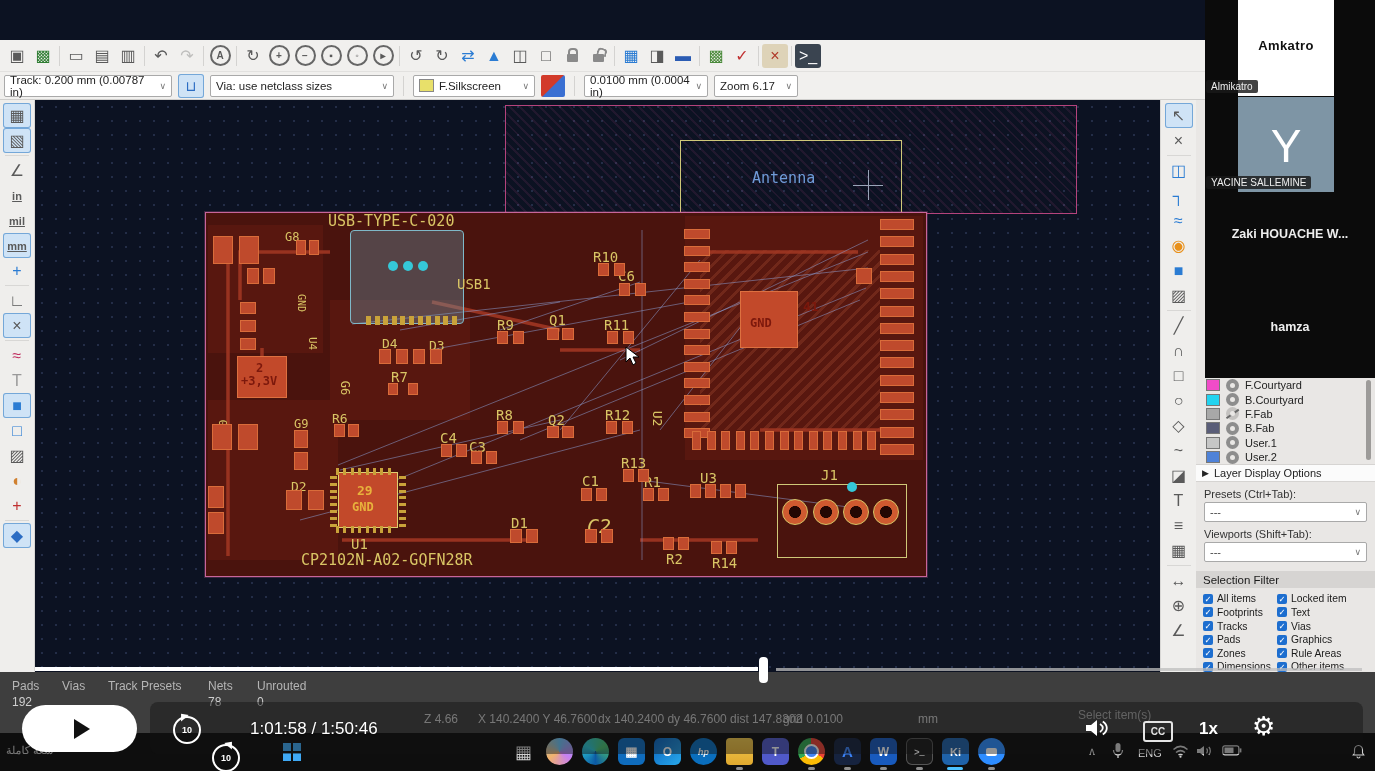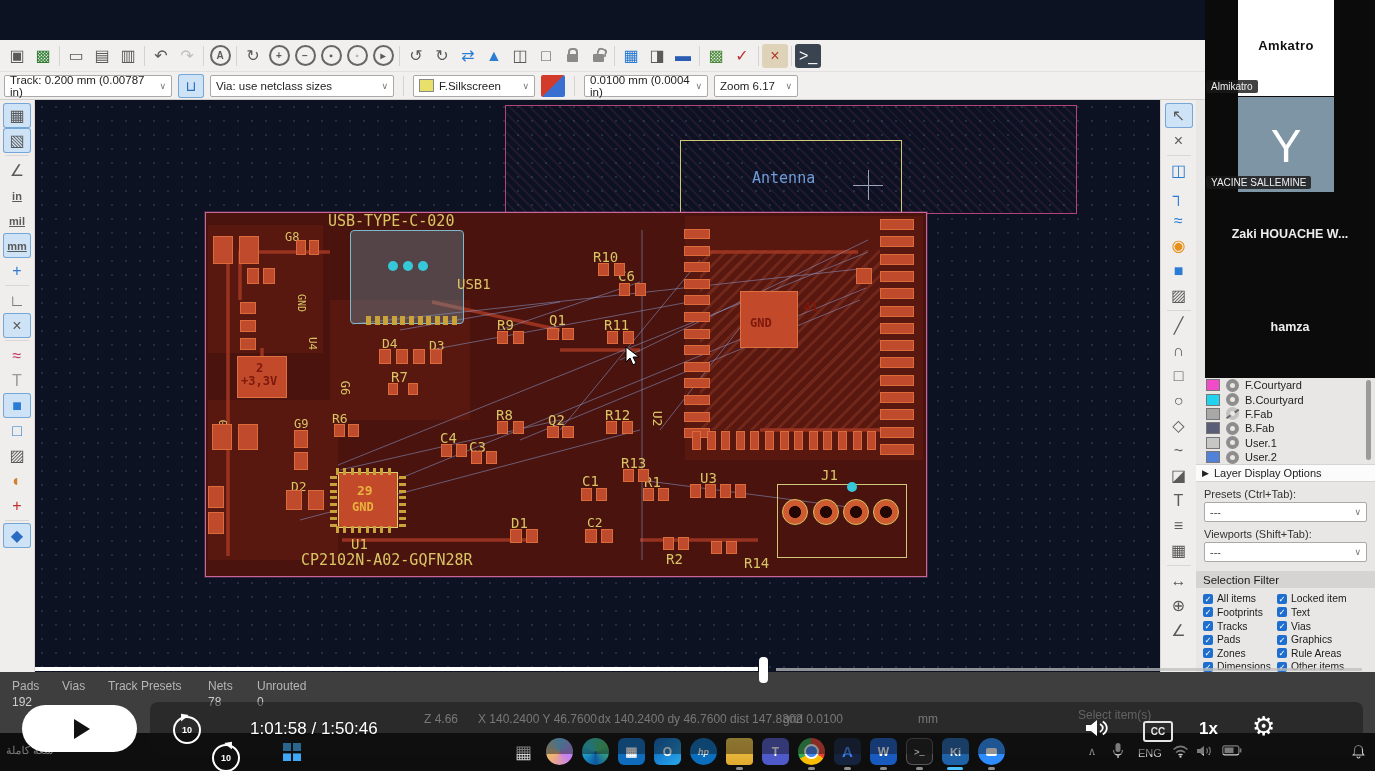--- a/index.html
+++ b/index.html
@@ -285,23 +285,23 @@
       <div class="lb" style="left: 513px; top: 313px; font-size: 14px;">Q2</div>
       <div class="lb" style="left: 570px; top: 308px; font-size: 14px;">R12</div>
       <div class="lb" style="left: 405px; top: 331px; font-size: 14px;">C4</div>
       <div class="lb" style="left: 434px; top: 340px; font-size: 14px;">C3</div>
       <div class="lb" style="left: 586px; top: 356px; font-size: 14px;">R13</div>
       <div class="lb" style="left: 547px; top: 374px; font-size: 14px;">C1</div>
       <div class="lb" style="left: 609px; top: 375px; font-size: 14px;">R1</div>
       <div class="lb" style="left: 665px; top: 371px; font-size: 14px;">U3</div>
       <div class="lb" style="left: 786px; top: 368px; font-size: 14px;">J1</div>
       <div class="lb" style="left: 476px; top: 416px; font-size: 14px;">D1</div>
-      <div class="lb" style="left: 552px; top: 416px; font-size: 13px;">C2</div>
+      <div class="lb" style="left: 552px; top: 416px; font-size: 20px; font-style: italic;">C2</div>
       <div class="lb" style="left: 631px; top: 452px; font-size: 14px;">R2</div>
-      <div class="lb" style="left: 709px; top: 456px; font-size: 14px;">R14</div>
+      <div class="lb" style="left: 677px; top: 456px; font-size: 14px;">R14</div>
       <div class="lb" style="left: 316px; top: 437px; font-size: 14px;">U1</div>
       <div class="lb" style="left: 266px; top: 453px; font-size: 15px;">CP2102N-A02-GQFN28R</div>
       <div class="lb" style="left: 205px; top: 138px; font-size: 11px; transform: rotate(-90deg);">C7</div>
       <div class="lb" style="left: 250px; top: 131px; font-size: 12px;">G8</div>
       <div class="lb" style="left: 271px; top: 238px; font-size: 11px; transform: rotate(90deg);">U4</div>
       <div class="lb" style="left: 257px; top: 198px; font-size: 10px; transform: rotate(90deg);">GND</div>
       <div class="lb dred" style="left: 221px; top: 262px; font-size: 12px;">2</div>
       <div class="lb dred" style="left: 206px; top: 275px; font-size: 12px;">+3,3V</div>
       <div class="lb" style="left: 347px; top: 237px; font-size: 13px;">D4</div>
       <div class="lb" style="left: 394px; top: 239px; font-size: 13px;">D3</div>

